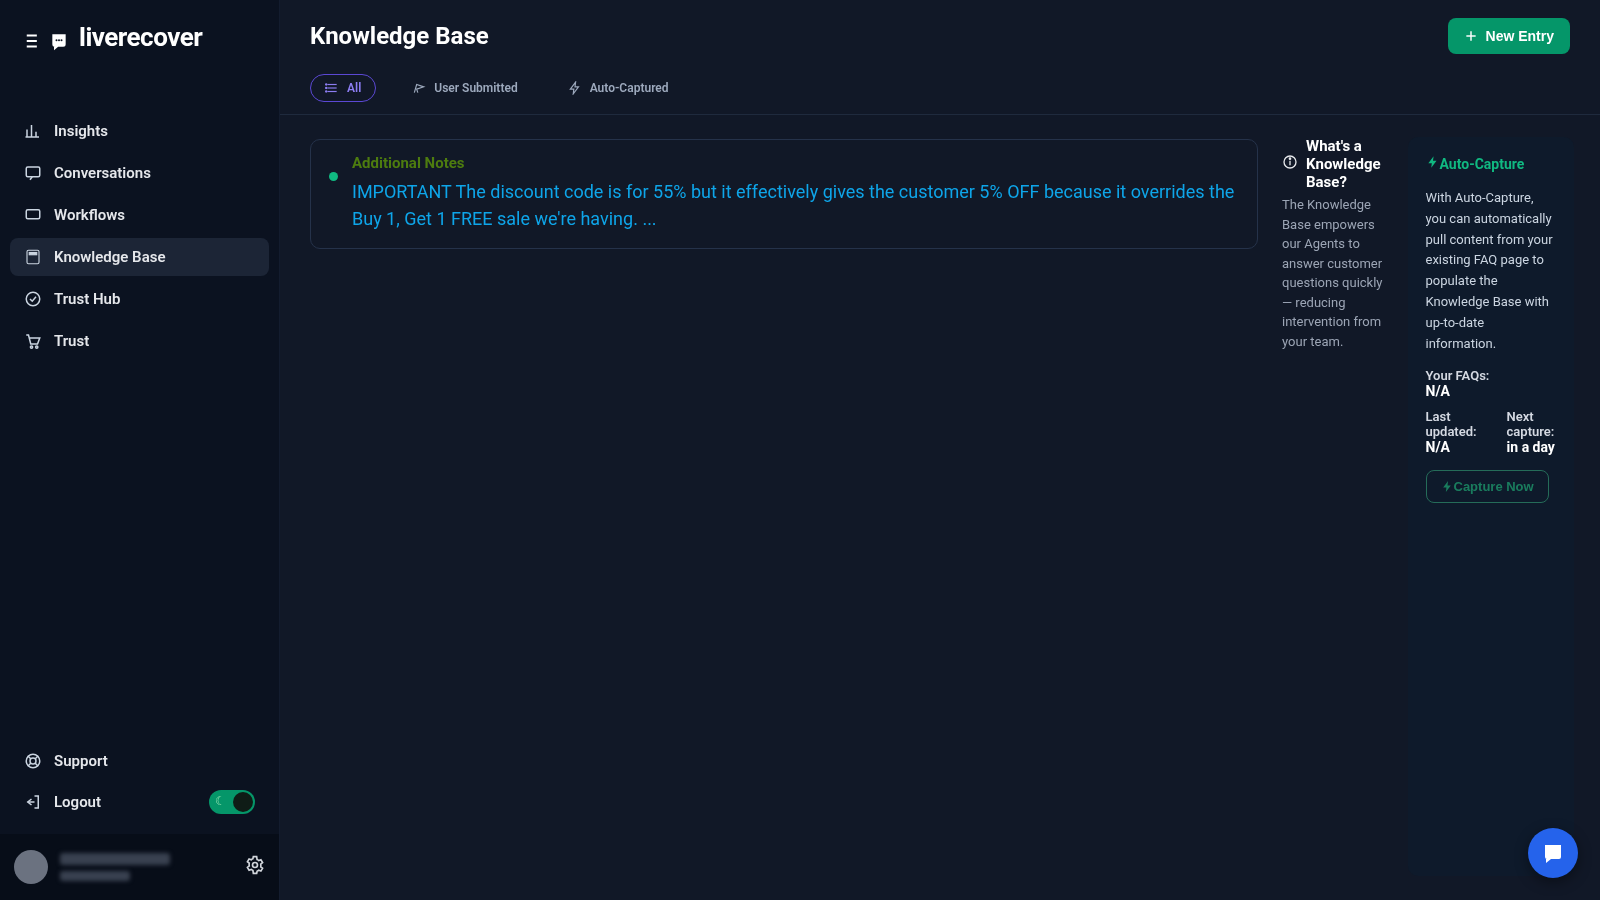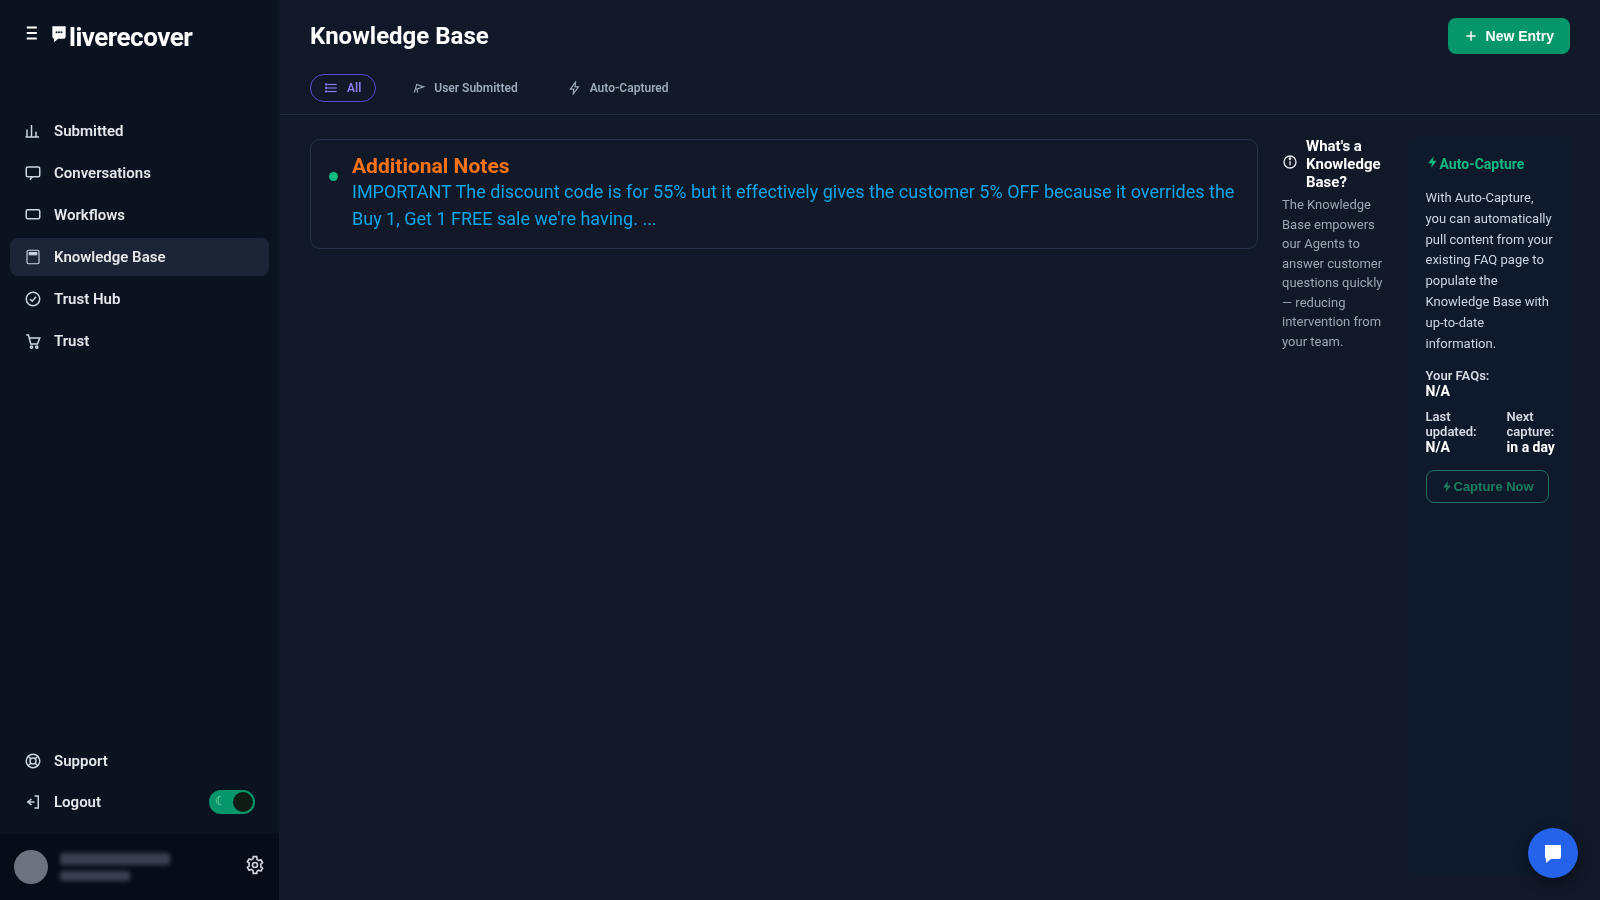--- a/index.html
+++ b/index.html
@@ -16,21 +16,22 @@
   
   .sidebar {
     width: 280px;
     background: #0b1220;
     display: flex;
     flex-direction: column;
     border-right: 1px solid #131c2e;
   }
   .sidebar-header {
     display: flex;
-    align-items: flex-start;
+    align-items: flex-end;
+    gap: 10px;
     padding: 22px 24px 20px 24px;
   }
   .hamburger {
     display: flex;
     align-items: center;
     gap: 3px;
   }
   .hamburger svg { display:block; }
   .brand {
     font-size: 26px;
@@ -201,23 +202,24 @@
   }
   .status-dot {
     width: 9px;
     height: 9px;
     border-radius: 50%;
     background: #10b981;
     margin-top: 18px;
     flex-shrink: 0;
   }
   .entry-title {
-    font-size: 21px;
+    font-size: 15px;
     font-weight: 700;
-    color: #f97316;
+    color: #4d7c0f;
+    margin-bottom: 6px;
   }
   .entry-body {
     font-size: 18px;
     color: #0ea5e9;
     line-height: 1.5;
   }
 
   
   .side-panel {
     width: 330px;
@@ -330,21 +332,21 @@
   <nav class="nav">
     <div class="nav-item">
       <span class="nav-icon">
         <svg width="18" height="18" viewBox="0 0 24 24" fill="none" stroke="#cbd5e1" stroke-width="2">
             <line x1="4" y1="20" x2="4" y2="10"></line>
             <line x1="10" y1="20" x2="10" y2="4"></line>
             <line x1="16" y1="20" x2="16" y2="13"></line>
             <line x1="2" y1="20" x2="20" y2="20"></line>
           </svg>
       </span>
-      <span>Submitted</span>
+      <span>Insights</span>
     </div>
     <div class="nav-item">
       <span class="nav-icon">
         <svg width="18" height="18" viewBox="0 0 24 24" fill="none" stroke="#cbd5e1" stroke-width="2">
             <rect x="3" y="4" width="18" height="13" rx="2"></rect>
             <path d="M8 21l3-4"></path>
           </svg>
       </span>
       <span>Conversations</span>
     </div>

